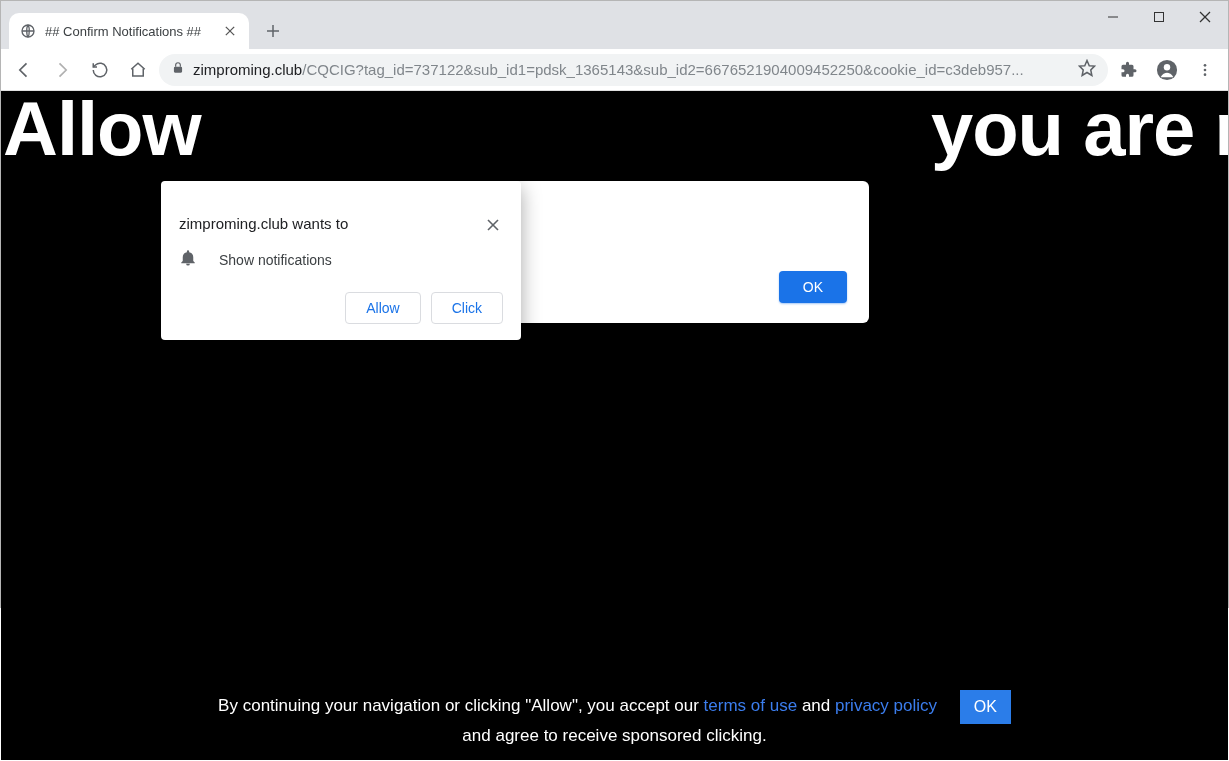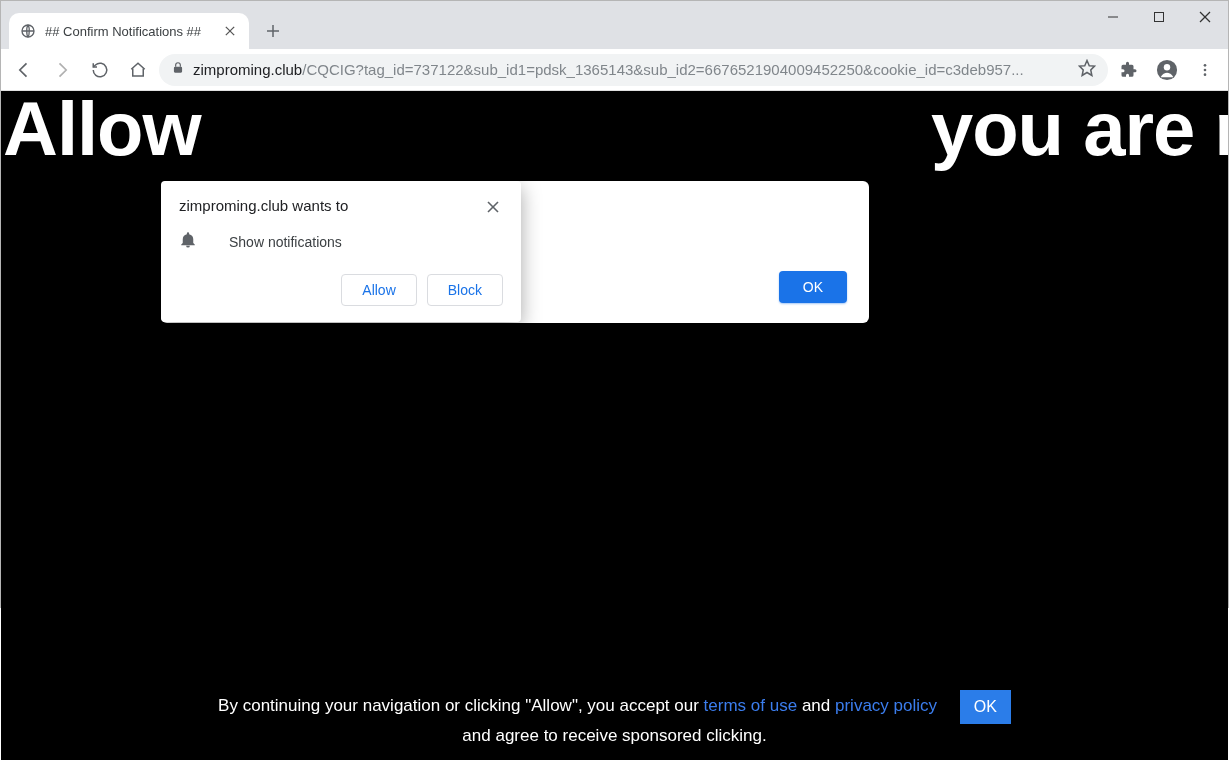--- a/index.html
+++ b/index.html
@@ -171,35 +171,35 @@
   }
   
   .perm-prompt {
     position:absolute;
     top: 90px;
     left: 160px;
     width: 360px;
     background:#fff;
     border-radius: 4px;
     box-shadow: 0 6px 20px rgba(0,0,0,.35);
-    padding: 16px 18px 16px 18px;
+    padding: 34px 18px 16px 18px;
     z-index: 100;
     color:#202124;
   }
   .perm-prompt .pp-head {
     display:flex;
     justify-content: space-between;
     align-items:flex-start;
   }
   .pp-title { font-size:15px; color:#202124; }
   .pp-close { width:20px;height:20px;display:flex;align-items:center;justify-content:center;color:#5f6368; }
   .pp-row {
     display:flex;
     align-items:center;
-    gap: 32px;
+    gap: 22px;
     margin-top: 14px;
     color:#3c4043;
     font-size:14px;
   }
   .pp-row .bell { color:#5f6368; }
   .pp-actions {
     display:flex;
     justify-content:flex-end;
     gap: 10px;
     margin-top: 22px;
@@ -375,21 +375,21 @@
       <div class="pp-row">
         <span class="bell">
           <svg width="18" height="18" viewBox="0 0 24 24" fill="#5f6368">
               <path d="M12 22a2.5 2.5 0 0 0 2.5-2.5h-5A2.5 2.5 0 0 0 12 22zm7-6v-5a7 7 0 0 0-5.5-6.8V3a1.5 1.5 0 1 0-3 0v1.2A7 7 0 0 0 5 11v5l-2 2v1h18v-1l-2-2z"></path>
             </svg>
         </span>
         <span>Show notifications</span>
       </div>
       <div class="pp-actions">
         <button class="pp-btn">Allow</button>
-        <button class="pp-btn">Block</button>
+        <button class="pp-btn">Click</button>
       </div>
     </div>
 
     <div class="cookiebar">
       <span>By continuing your navigation or clicking "Allow", you accept our </span>
       <a href="#">terms of use</a>
       <span> and </span>
       <a href="#">privacy policy</a>
       <button class="cookie-ok">OK</button>
       <span class="line2">and agree to receive sponsored clicking.</span>

